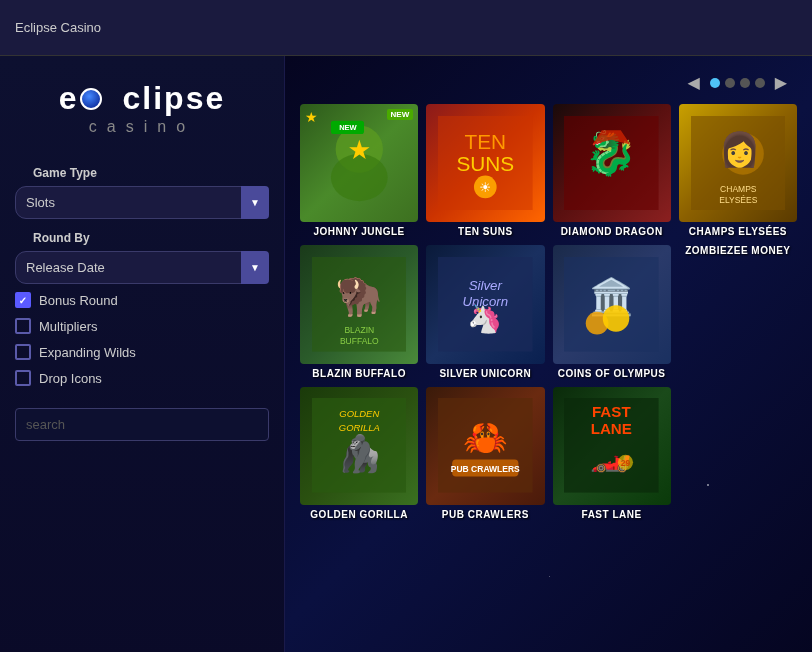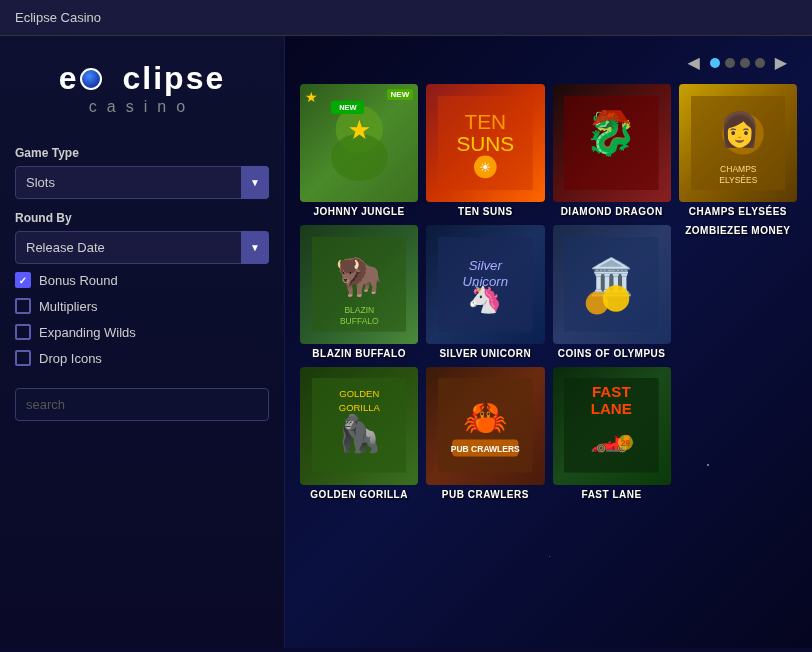--- a/index.html
+++ b/index.html
@@ -9,21 +9,21 @@
       height: 652px;
       overflow: hidden;
       font-family: Arial, sans-serif;
       background: #0a0a2e;
       position: relative;
     }
 
     
     .top-bar {
       background: #1a1a3e;
-      height: 36px;
+      height: 56px;
       display: flex;
       align-items: center;
       padding: 0 15px;
       border-bottom: 1px solid #333;
       position: relative;
       z-index: 10;
     }
 
     
     .main-layout {
@@ -54,33 +54,34 @@
       flex-direction: column;
       align-items: center;
     }
 
     .section-label {
       color: #ccc;
       font-size: 12px;
       font-weight: bold;
       margin-bottom: 6px;
       margin-top: 12px;
+      margin-left: 18px;
     }
 
     .dropdown-container {
       position: relative;
       margin-bottom: 8px;
     }
 
     .dropdown {
       width: 100%;
       background: #1a1a40;
       color: #ccc;
       border: 1px solid #3a3a6a;
-      border-radius: 4px;
+      border-radius: 11px;
       padding: 8px 30px 8px 10px;
       font-size: 13px;
       appearance: none;
       cursor: pointer;
     }
 
     .dropdown-arrow {
       position: absolute;
       right: 0;
       top: 0;
@@ -246,20 +247,21 @@
       background: linear-gradient(135deg, #0a1a3a 0%, #1a3060 50%, #0a2050 100%);
     }
     .thumb-coins {
       background: linear-gradient(135deg, #1a2a4a 0%, #2a3a6a 50%, #1a3060 100%);
     }
     .thumb-zombie {
       background: linear-gradient(135deg, #1a0a2a 0%, #3a1a5a 50%, #2a1040 100%);
     }
     .thumb-gorilla {
       background: linear-gradient(135deg, #1a3a0a 0%, #2a5010 50%, #3a7020 100%);
+      font-style: italic;
     }
     .thumb-pub {
       background: linear-gradient(135deg, #3a1a0a 0%, #6a2a10 50%, #4a1a0a 100%);
     }
     .thumb-fast {
       background: linear-gradient(135deg, #0a2a0a 0%, #1a4a1a 50%, #0a3a0a 100%);
     }
     .thumb-diggin {
       background: linear-gradient(135deg, #0a1a3a 0%, #1a2a5a 50%, #0a1a4a 100%);
     }

